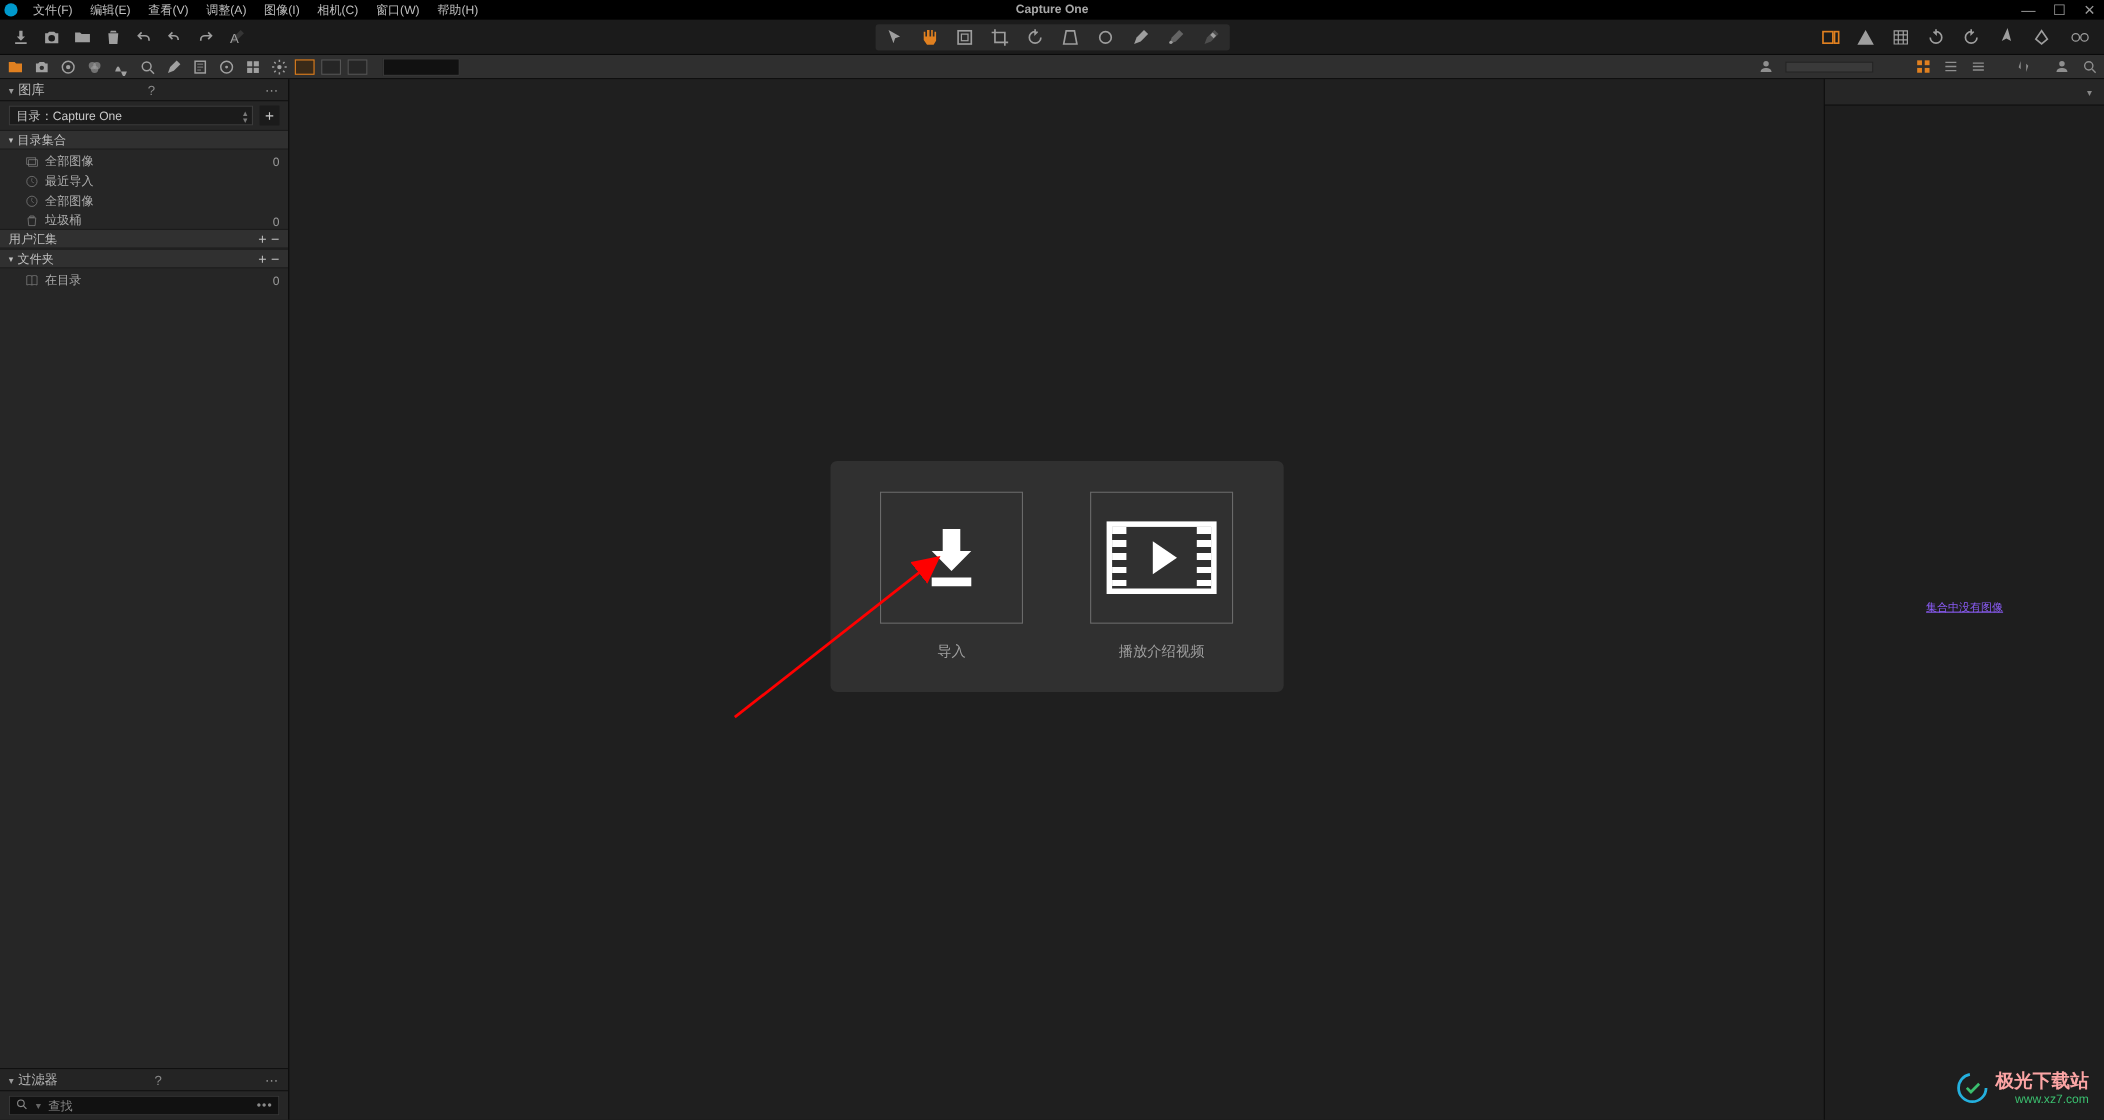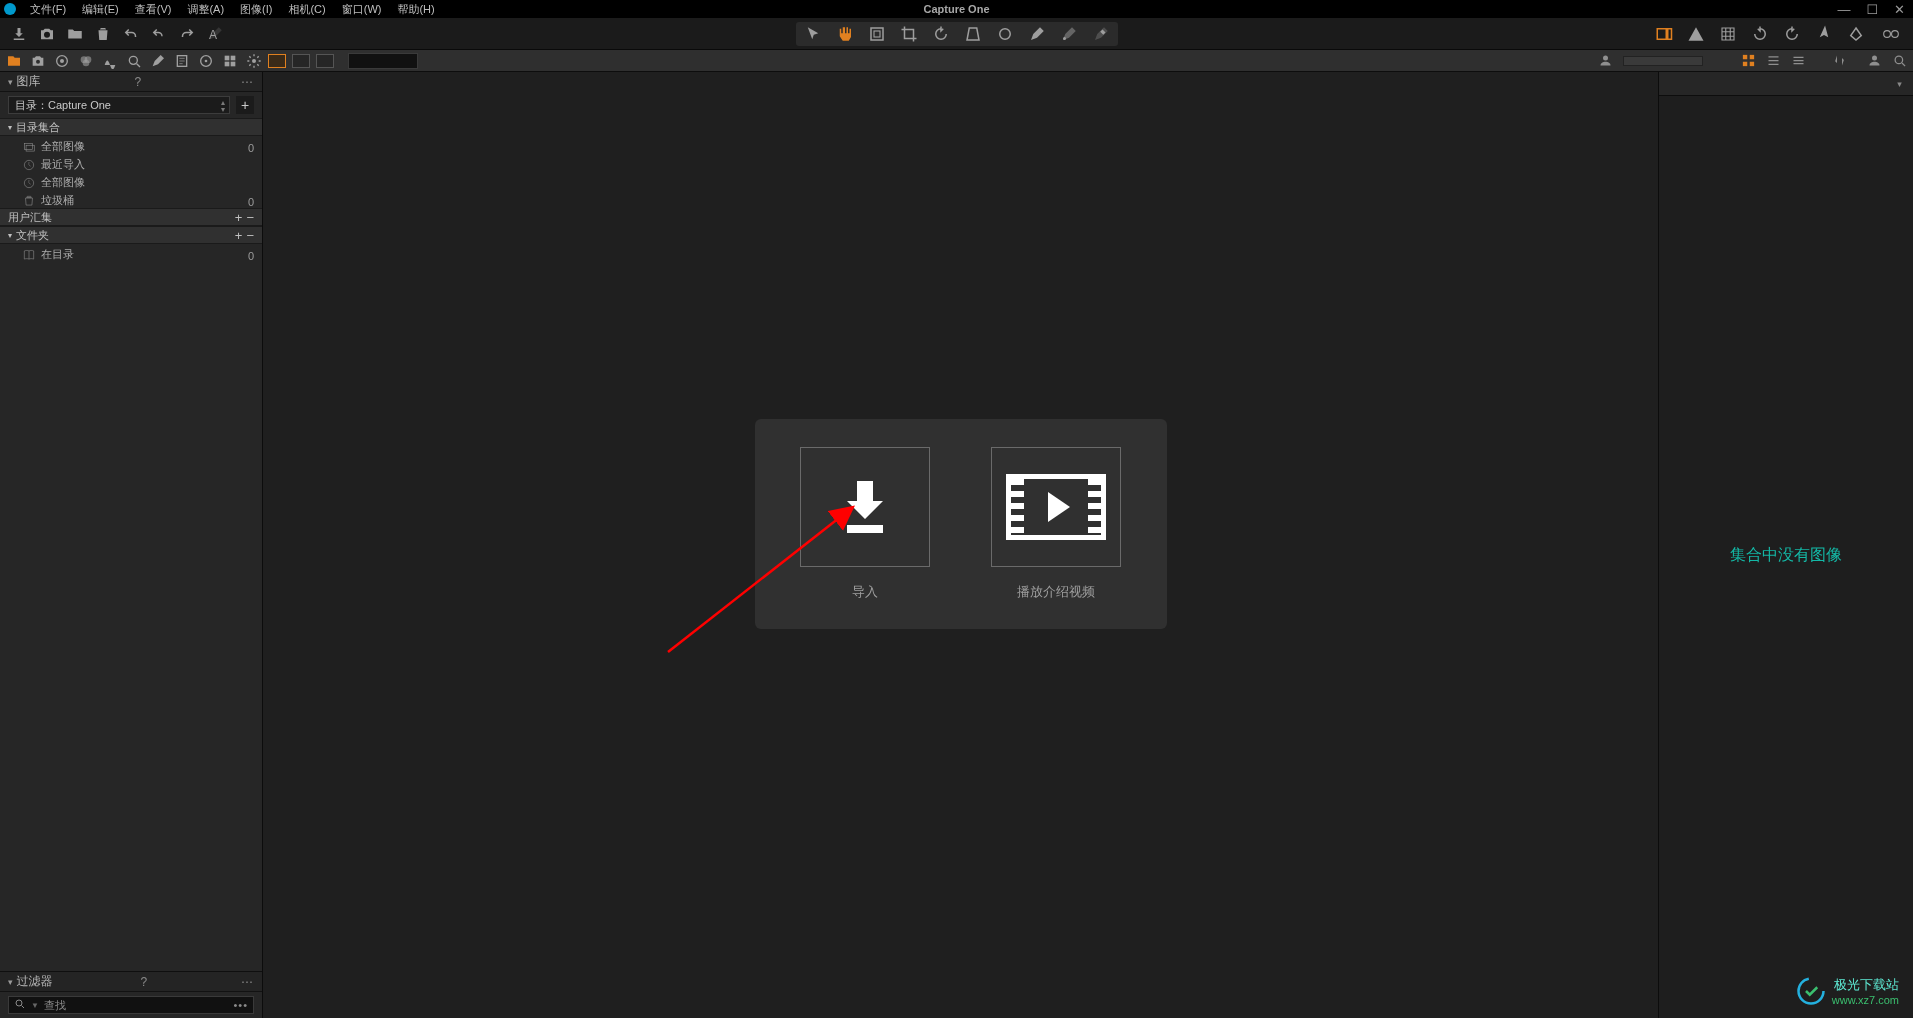--- a/index.html
+++ b/index.html
@@ -246,30 +246,30 @@
     justify-content: flex-end; padding: 0 6px; gap: 6px;
     background: #262626; border-bottom: 1px solid #0d0d0d;
   }
   .small-icon {
     width: 15px; height: 15px;
     display: inline-flex; align-items: center; justify-content: center;
     color: #8f8f8f;
   }
   .sidebar-right .empty-msg {
     position: absolute; top: 50%; left: 0; right: 0;
-    text-align: center; color: #14b8a6; font-size: 16px;
+    text-align: center; color: #8b5cf6; font-size: 10px; text-decoration: underline;
   }
   
   .watermark {
     position: absolute; right: 14px; bottom: 12px;
     text-align: right; font-size: 13px;
     display: flex; align-items: center; gap: 6px;
   }
   .watermark svg { width: 30px; height: 30px; }
-  .watermark .wm-text .l1 { color: #5eead4; font-size: 13px; font-weight: normal; }
+  .watermark .wm-text .l1 { color: #fca5a5; font-size: 17px; font-weight: bold; }
   .watermark .wm-text .l2 { color: #3bbf6f; font-size: 11px; }
 </style>
 </head>
 <body>
 
 <div class="titlebar">
   <span class="app-icon"></span>
   <span class="menu-item">文件(F)</span>
   <span class="menu-item">编辑(E)</span>
   <span class="menu-item">查看(V)</span>

